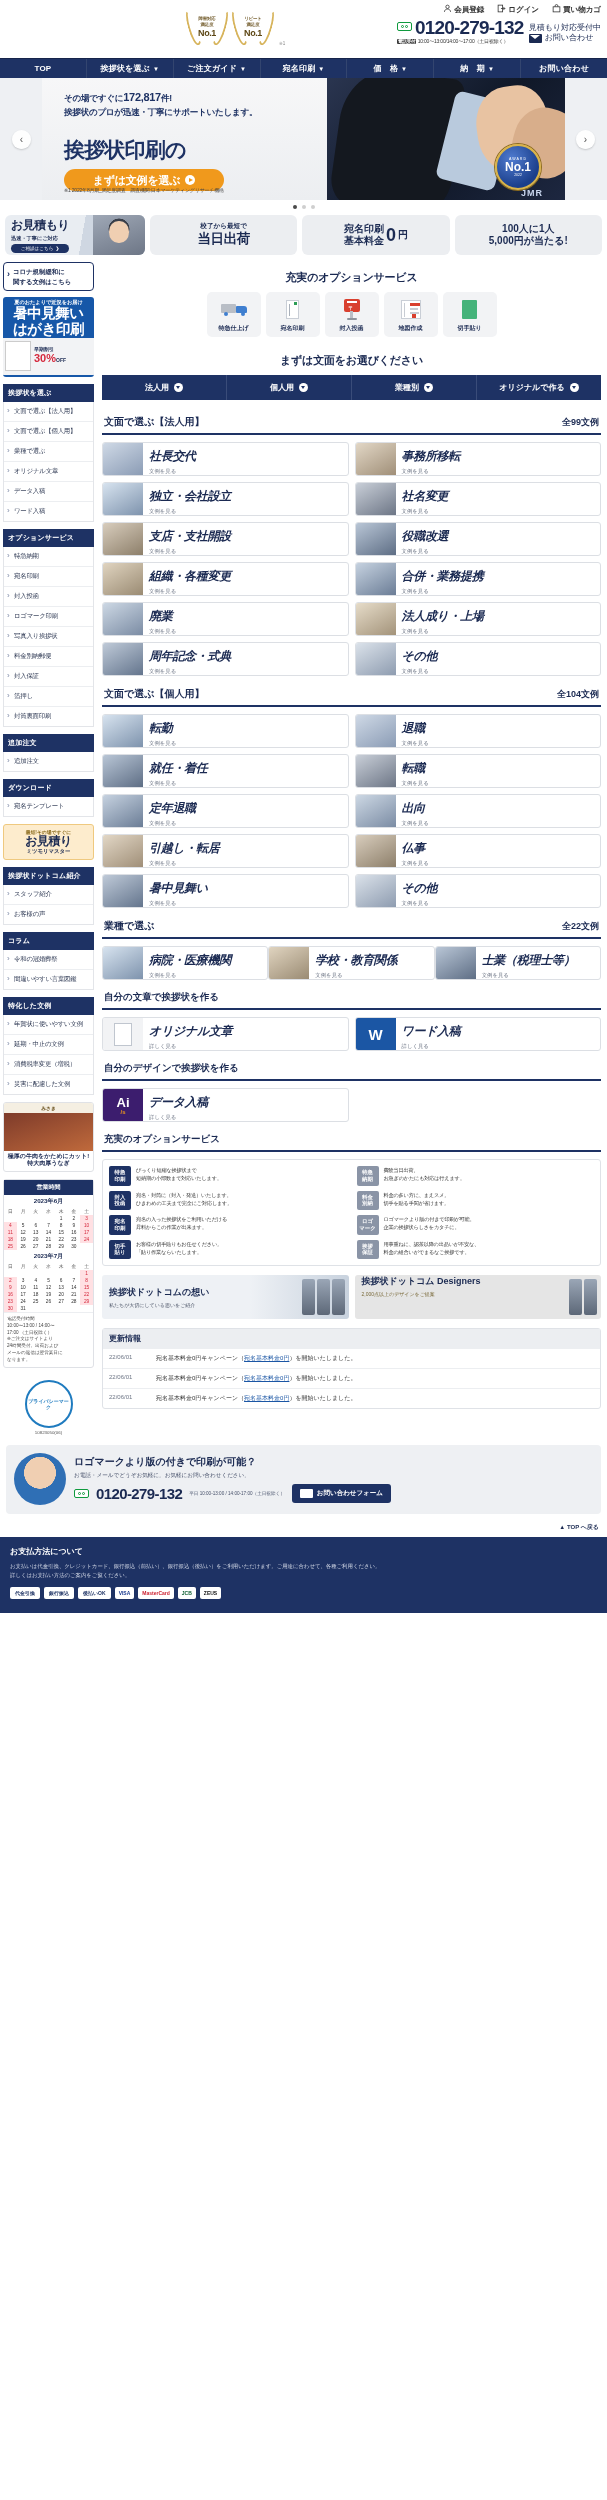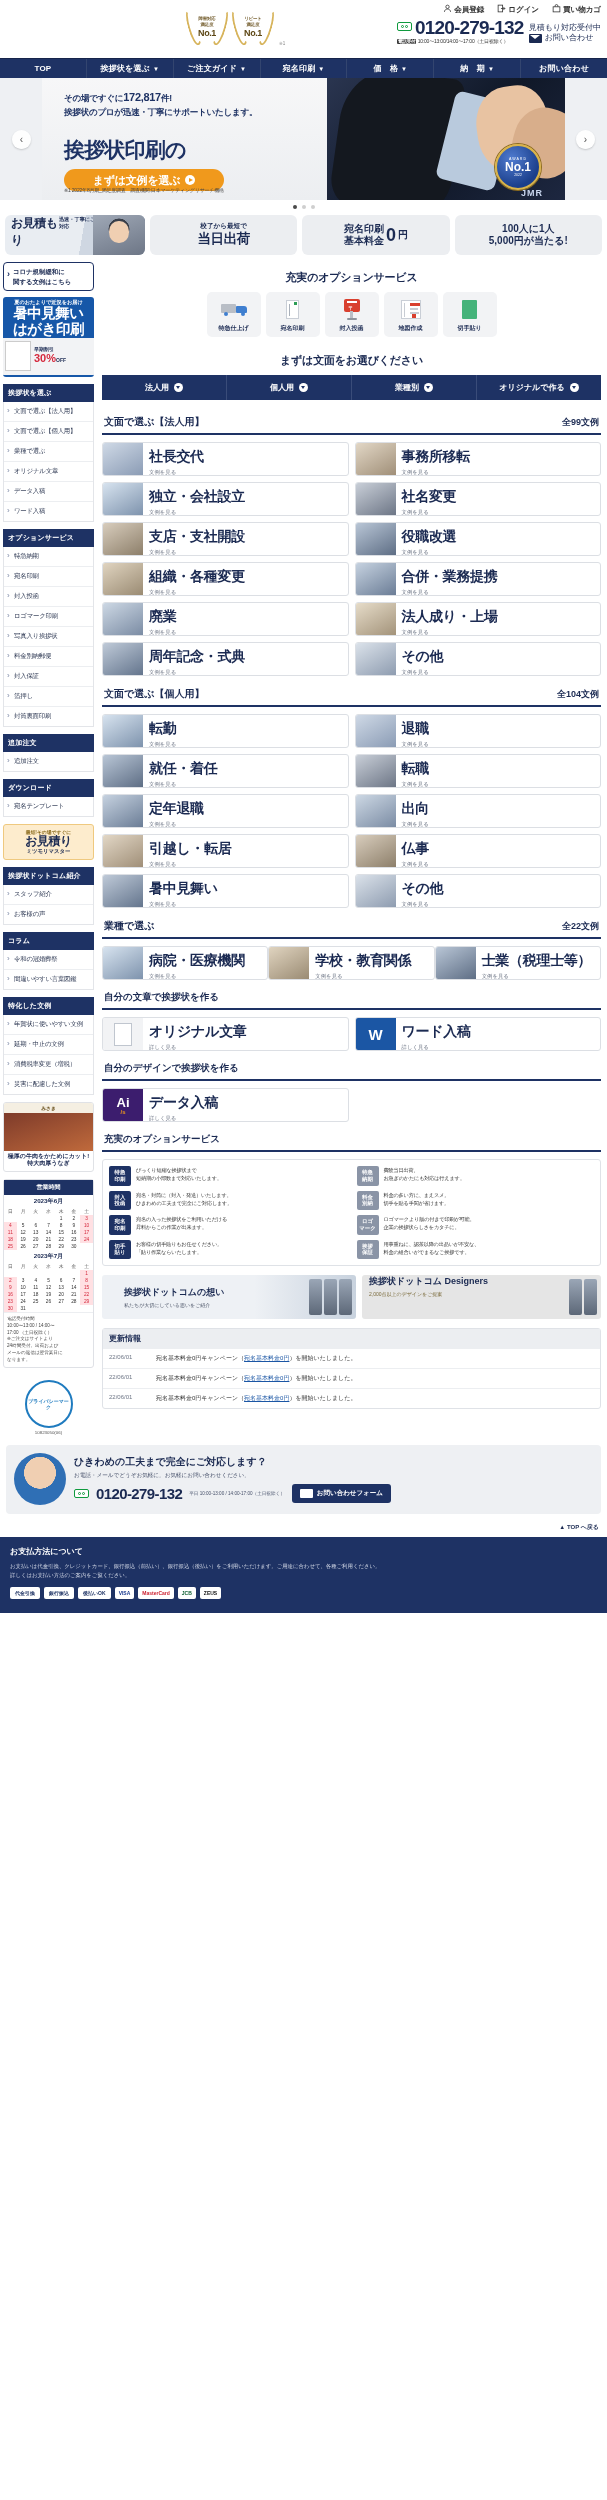--- a/index.html
+++ b/index.html
@@ -115,21 +115,21 @@
   
   .feat { display: flex; gap: 5px; padding: 0 5px 7px; align-items: stretch; }
   .feat-card {
     background: #eceef1; border-radius: 6px; flex: 1; height: 40px;
     display: flex; flex-direction: column; align-items: center; justify-content: center;
     text-align: center; line-height: 1.25;
   }
   .feat-quote {
     width: 140px; height: 40px; border-radius: 6px; position: relative; overflow: hidden;
     background: linear-gradient(100deg,#e9edf2 55%, #cfd7e2 55%);
-    display: flex; flex-direction: row; justify-content: center; padding-left: 6px;
+    display: flex; flex-direction: column; justify-content: center; padding-left: 6px;
   }
   .feat-quote .q1 { font-size: 12px; font-weight: bold; color: #1b2a52; letter-spacing: -.5px; }
   .feat-quote .q2 { font-size: 5.2px; font-weight: bold; color: #1b2a52; margin-top: 1px; }
   .feat-quote .qbtn { margin-top: 2px; width: 58px; height: 9px; border-radius: 5px; background: #1e3264; color: #fff;
     font-size: 4.6px; display: flex; align-items: center; justify-content: center; gap: 2px; }
   .feat-quote .op { position: absolute; right: 0; top: 0; width: 52px; height: 40px;
     background: radial-gradient(circle at 50% 35%, #3a3f4a 0 28%, transparent 29%), linear-gradient(160deg,#9fa8b6,#6d7686); }
   .feat-quote .face { position: absolute; right: 16px; top: 6px; width: 20px; height: 22px; border-radius: 48%; background: #f0cfb2; }
   .f-small { font-size: 6.6px; font-weight: bold; }
   .f-big { font-size: 13.5px; font-weight: bold; letter-spacing: -.4px; }
@@ -246,21 +246,21 @@
   .blk-head .bh-r { font-size: 9px; font-weight: bold; color: #1b2a52; }
 
   .grid2 { display: grid; grid-template-columns: 1fr 1fr; gap: 6px; margin-bottom: 4px; }
   .grid3 { display: grid; grid-template-columns: 1fr 1fr 1fr; margin-bottom: 4px; }
   .card {
     border: 1px solid #dcdfe4; border-radius: 3px; display: flex; align-items: stretch;
     overflow: hidden; height: 34px; background: #fff;
   }
   .card .thumb { width: 40px; flex: 0 0 40px; }
   .card .ct { flex: 1; padding: 5px 4px 0 6px; }
-  .card .ct .t1 { font-size: 14px; font-weight: bold; color: #1b2a52; letter-spacing: -.3px; }
+  .card .ct .t1 { font-size: 12px; font-weight: bold; color: #1b2a52; letter-spacing: -.3px; font-style: italic; }
   .card .ct .t2 { font-size: 5.4px; color: #6f7787; margin-top: 3px; }
 
   
   .th-a { background: linear-gradient(150deg,#cfd9e6,#8b9cb5); }
   .th-b { background: linear-gradient(150deg,#e2d7c6,#a08f78); }
   .th-c { background: linear-gradient(150deg,#d7e3ef,#7e93ad); }
   .th-d { background: linear-gradient(150deg,#c9cfd8,#6d7686); }
   .th-e { background: linear-gradient(150deg,#d8cdbd,#8d7f6a); }
   .th-f { background: linear-gradient(150deg,#b9c6d6,#5e6e85); }
   .th-g { background: linear-gradient(150deg,#e0d4c0,#9a8b73); }
@@ -287,21 +287,21 @@
   .optrow { display: flex; gap: 5px; align-items: flex-start; }
   .optbadge {
     width: 22px; flex: 0 0 22px; background: #1e3264; color: #fff; font-size: 5.4px; font-weight: bold;
     border-radius: 2px; text-align: center; padding: 3px 0; line-height: 1.25;
   }
   .optbadge.alt { background: #8a94a6; }
   .opttxt { font-size: 5.2px; line-height: 1.6; color: #333; letter-spacing: -.2px; }
 
   .promo2 { display: flex; gap: 6px; margin-bottom: 9px; }
   .promo2 .pbox { flex: 1; border-radius: 3px; overflow: hidden; height: 44px; position: relative; }
-  .pbox.left { background: linear-gradient(90deg,#eef1f5 60%,#c8d2de); display: flex; align-items: center; padding-left: 22px; }
+  .pbox.left { background: linear-gradient(90deg,#eef1f5 60%,#c8d2de); display: flex; align-items: center; padding-left: 7px; }
   .pbox.left .pt1 { font-size: 9px; font-weight: bold; color: #1b2a52; line-height: 1.35; }
   .pbox.left .pt2 { font-size: 5px; color: #4a5366; margin-top: 3px; }
   .pbox.right { background: #e5e5e5; display: flex; align-items: flex-start; padding-left: 7px; }
   .pbox.right .r1 { font-size: 9px; font-weight: bold; color: #1b2a52; }
   .pbox.right .r2 { font-size: 5px; color: #7a6a3a; margin-top: 3px; }
   .pbox .ppl { position: absolute; right: 4px; top: 4px; display: flex; gap: 2px; }
   .pbox .ppl i { width: 13px; height: 36px; background: linear-gradient(180deg,#9aa6b6,#5d6878); border-radius: 2px; display: block; }
 
   .news { border: 1px solid #dfe2e7; border-radius: 3px; margin-bottom: 9px; }
   .news-head { background: #eceef1; font-size: 8px; font-weight: bold; padding: 4px 6px; color: #1b2a52; }
@@ -1147,21 +1147,21 @@
             </div>
           </div>
       </div>
 
     </main>
   </div>
 
   <div class="contact">
     <div class="opimg"></div>
     <div style="flex:1">
-      <div class="c-t1">ひきわめの工夫まで完全にご対応します？</div>
+      <div class="c-t1">ロゴマークより版の付きで印刷が可能？</div>
       <div class="c-t2">お電話・メールでどうぞお気軽に。お気軽にお問い合わせください。</div>
       <div class="c-row">
         <span class="freebox" style="margin-bottom:0">
             <i></i>
             <i></i>
           </span>
         <span class="c-tel">0120-279-132</span>
         <span class="c-hours">平日 10:00-13:00 / 14:00-17:00（土日祝除く）</span>
         <span class="c-btn">
           <span class="mailico" style="background:#fff"></span>

